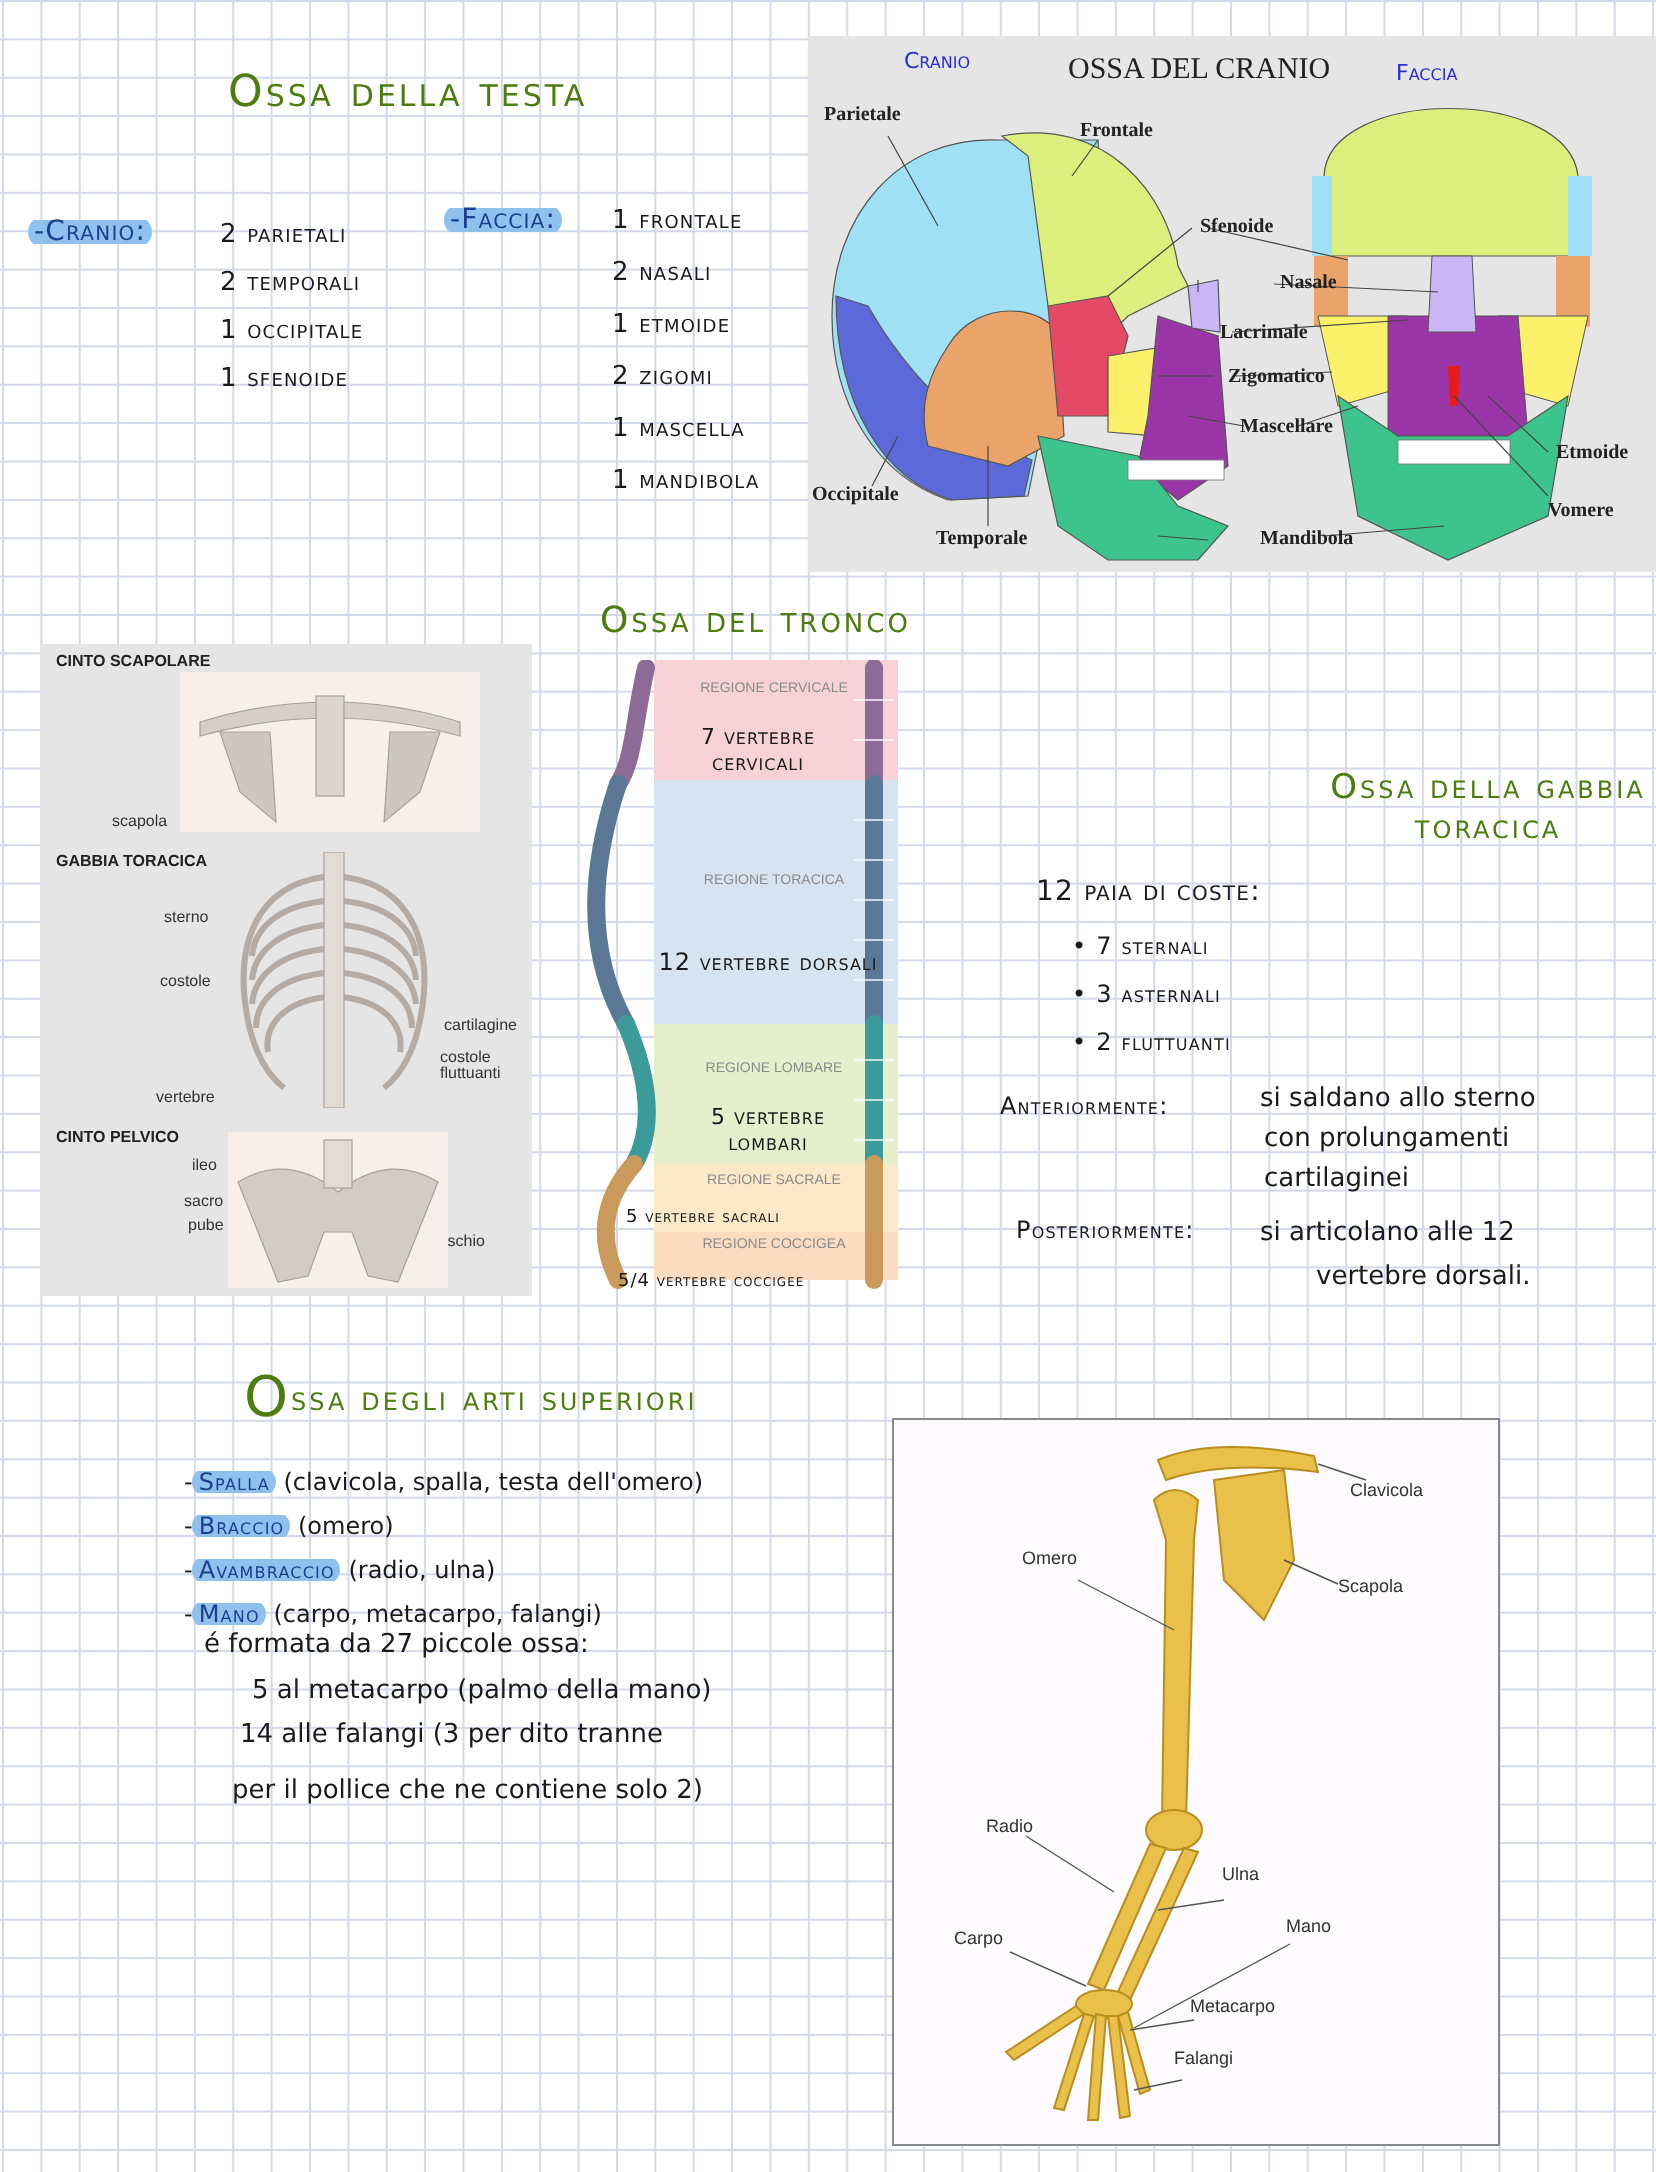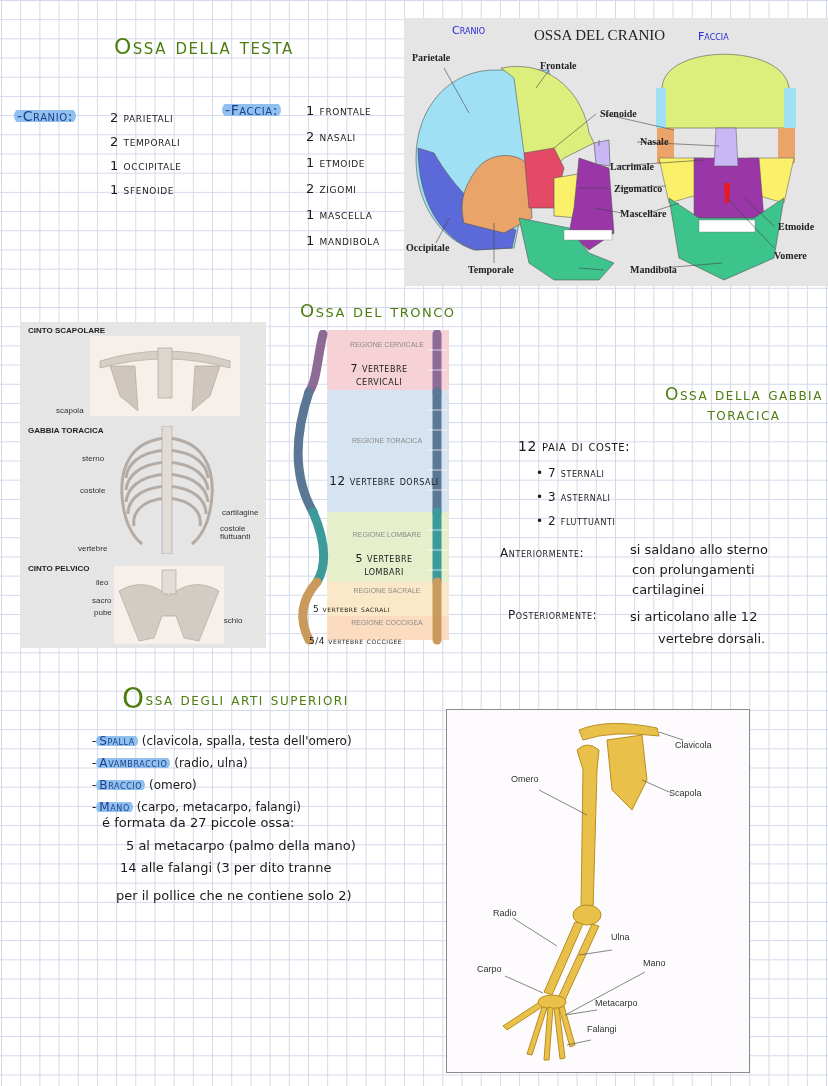--- a/index.html
+++ b/index.html
@@ -259,26 +259,26 @@
 <div class="abs title" style="left:98px; top:682px; font-size:17px;">
   <span class="big" style="font-size:28px; vertical-align:-3px;">O</span><span>ssa degli arti superiori</span>
 </div>
 
 <div class="abs hand" style="left:92px; top:730px; font-size:12px; line-height:22px;">
   <div>
     <span>-</span><span class="hl caps">Spalla</span>
     <span>(clavicola, spalla, testa dell'omero)</span>
   </div>
   <div>
+    <span>-</span><span class="hl caps">Braccio</span>
+    <span>(omero)</span>
+  </div>
+  <div>
     <span>-</span><span class="hl caps">Avambraccio</span>
     <span>(radio, ulna)</span>
-  </div>
-  <div>
-    <span>-</span><span class="hl caps">Braccio</span>
-    <span>(omero)</span>
   </div>
   <div>
     <span>-</span><span class="hl caps">Mano</span>
     <span>(carpo, metacarpo, falangi)</span>
   </div>
 </div>
 
 <div class="abs hand" style="left:102px; top:815px; font-size:13px;">é formata da 27 piccole ossa:</div>
 <div class="abs hand" style="left:126px; top:835px; font-size:13px; line-height:22px;">
   <div style="margin-left:0px;">5 al metacarpo (palmo della mano)</div>

